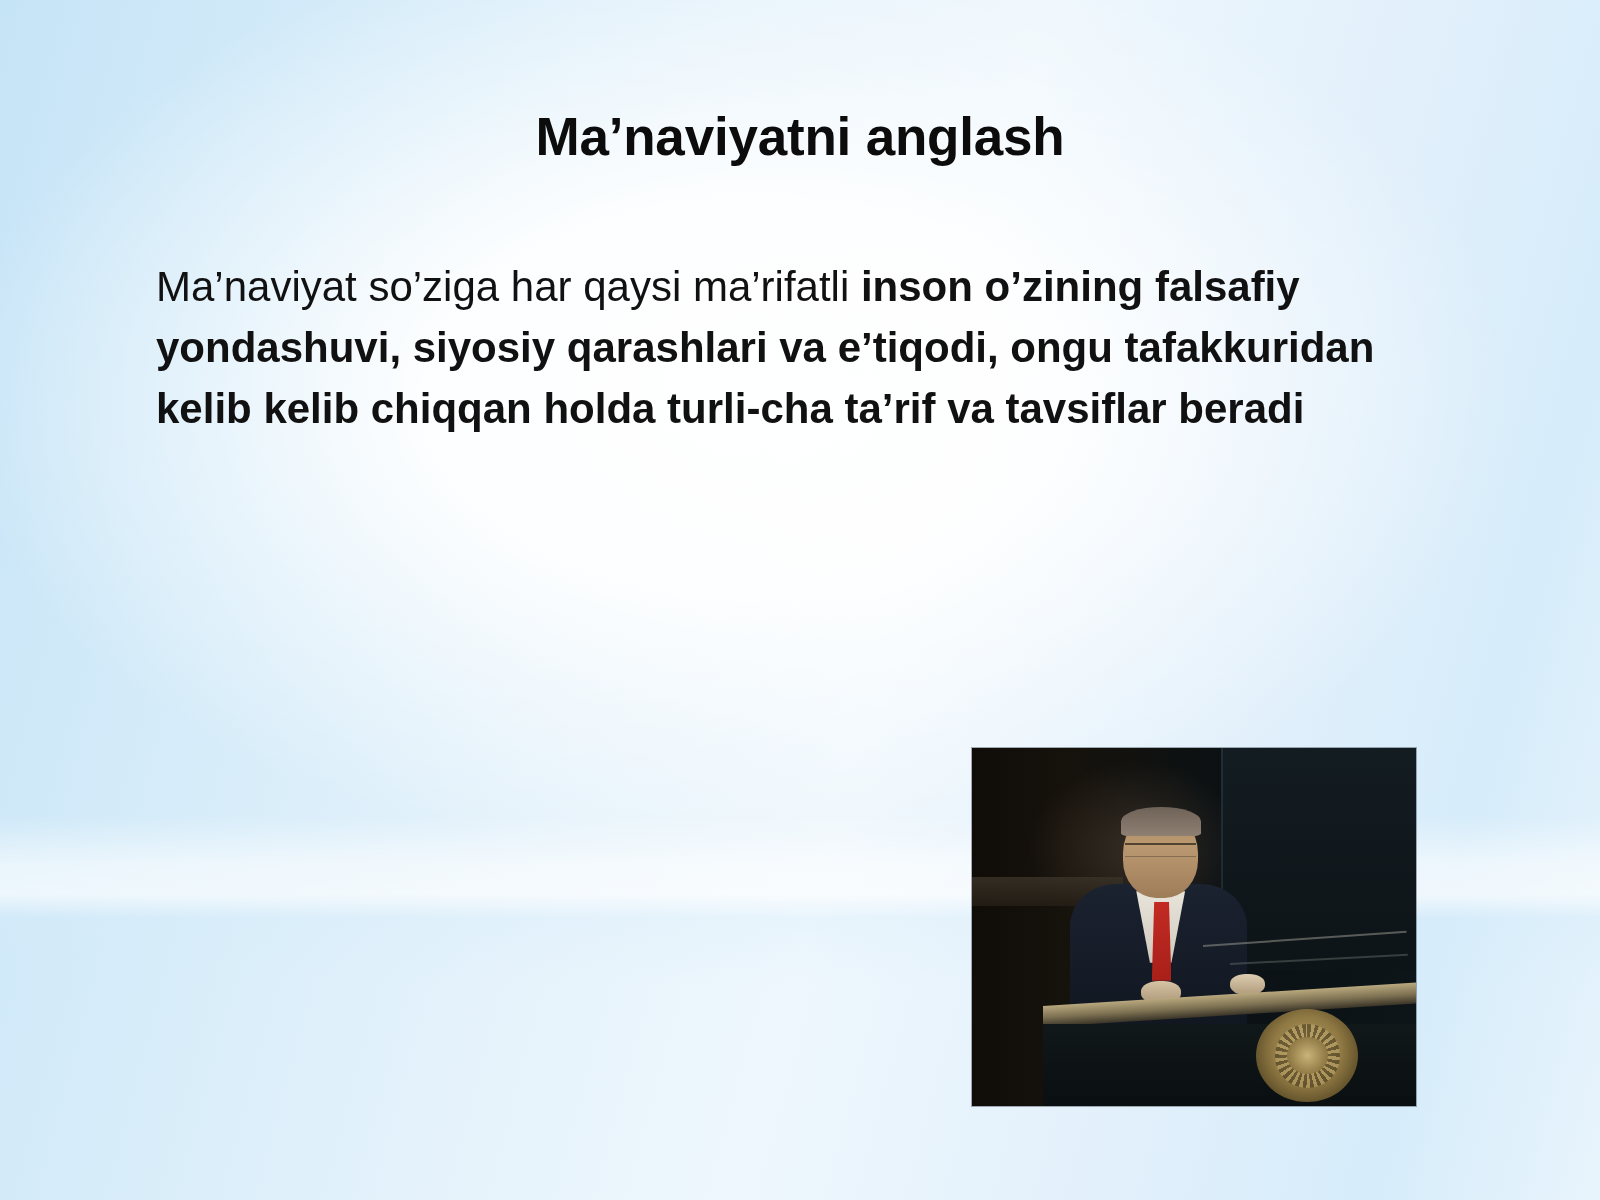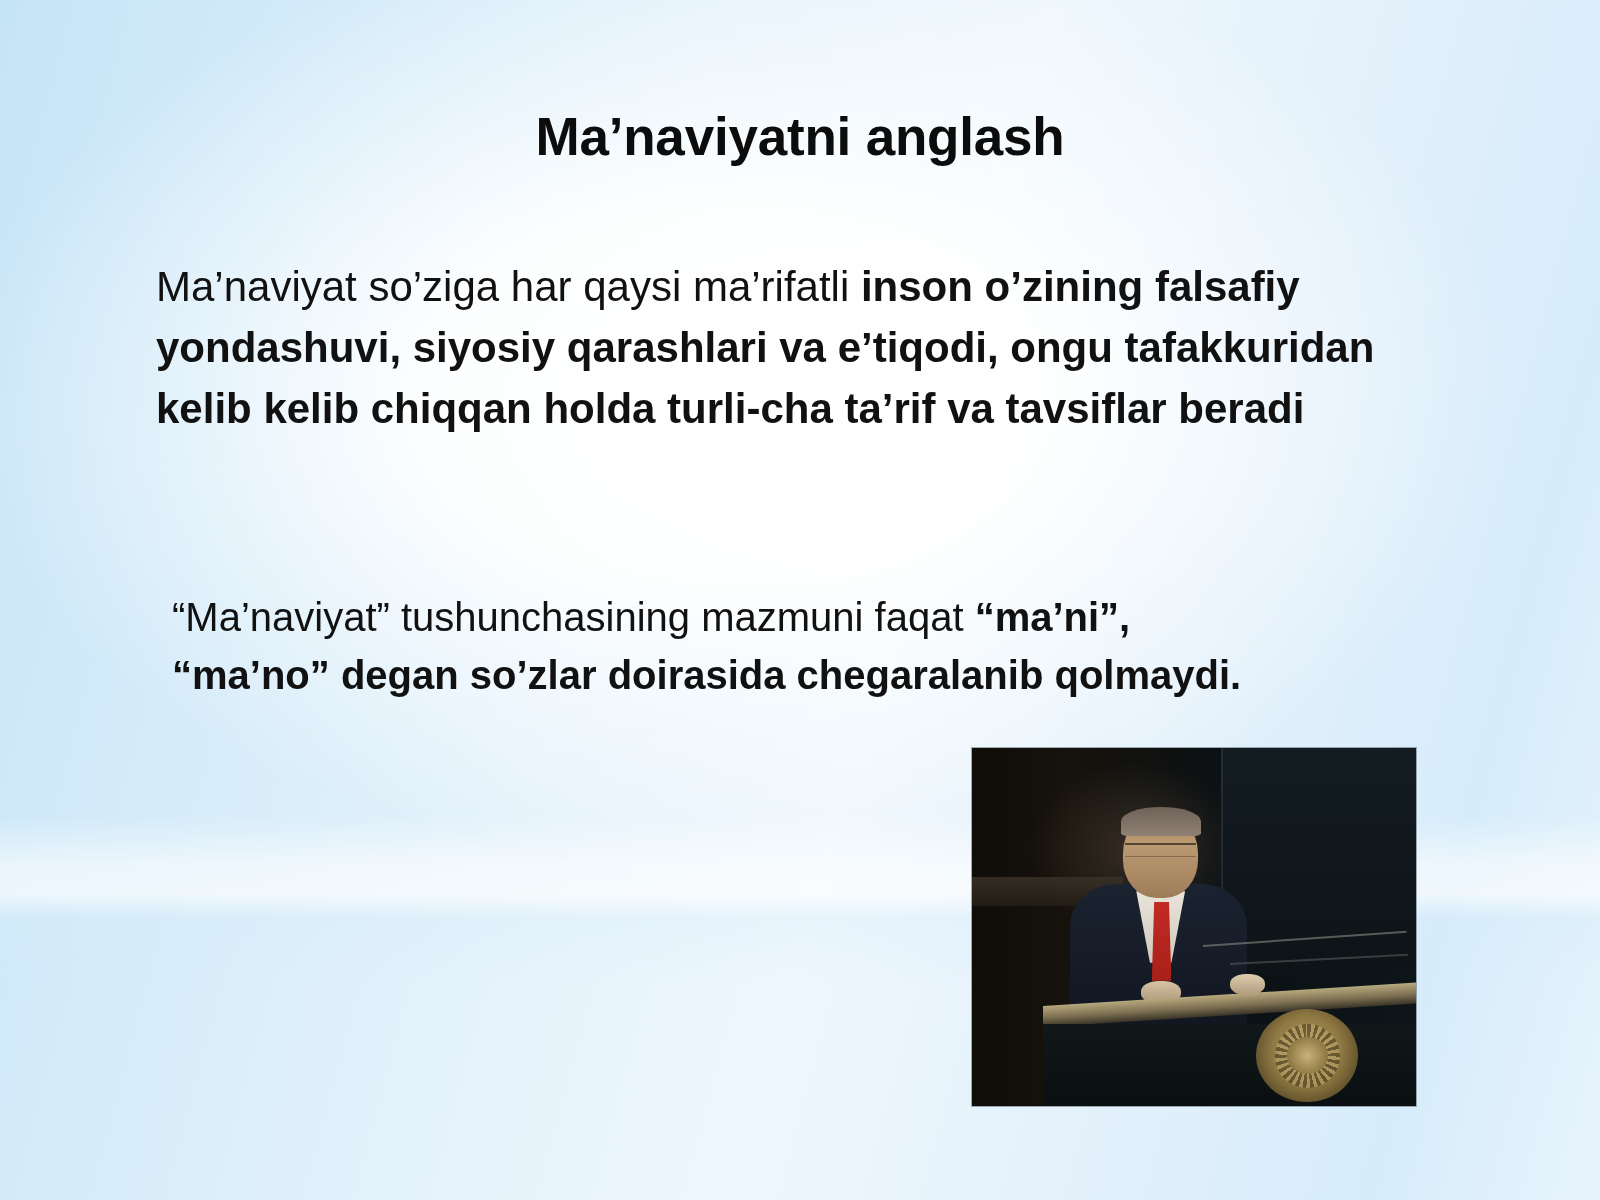--- a/index.html
+++ b/index.html
@@ -295,23 +295,20 @@
 <body>
 
 <div class="slide">
 
   <div class="title">Ma’naviyatni anglash</div>
 
   <div class="para1">
     <span class="lead">Ma’naviyat so’ziga har qaysi ma’rifatli </span><span class="strong">inson o’zining falsafiy yondashuvi, siyosiy qarashlari va e’tiqodi, ongu tafakkuridan kelib kelib chiqqan holda turli-cha ta’rif va tavsiflar beradi</span>
   </div>
 
-  <div class="para2">
-    <span class="lead">“Ma’naviyat” tushunchasining mazmuni faqat </span><span class="strong">“ma’ni”, “ma’no” degan so’zlar doirasida chegaralanib qolmaydi.</span>
-  </div>
 
   <div class="photo">
     <div class="photo-inner"></div>
     <div class="back-panel"></div>
     <div class="wall-seam"></div>
     <div class="ledge"></div>
     <div class="torso"></div>
     <div class="shirt"></div>
     <div class="tie"></div>
     <div class="head"></div>

